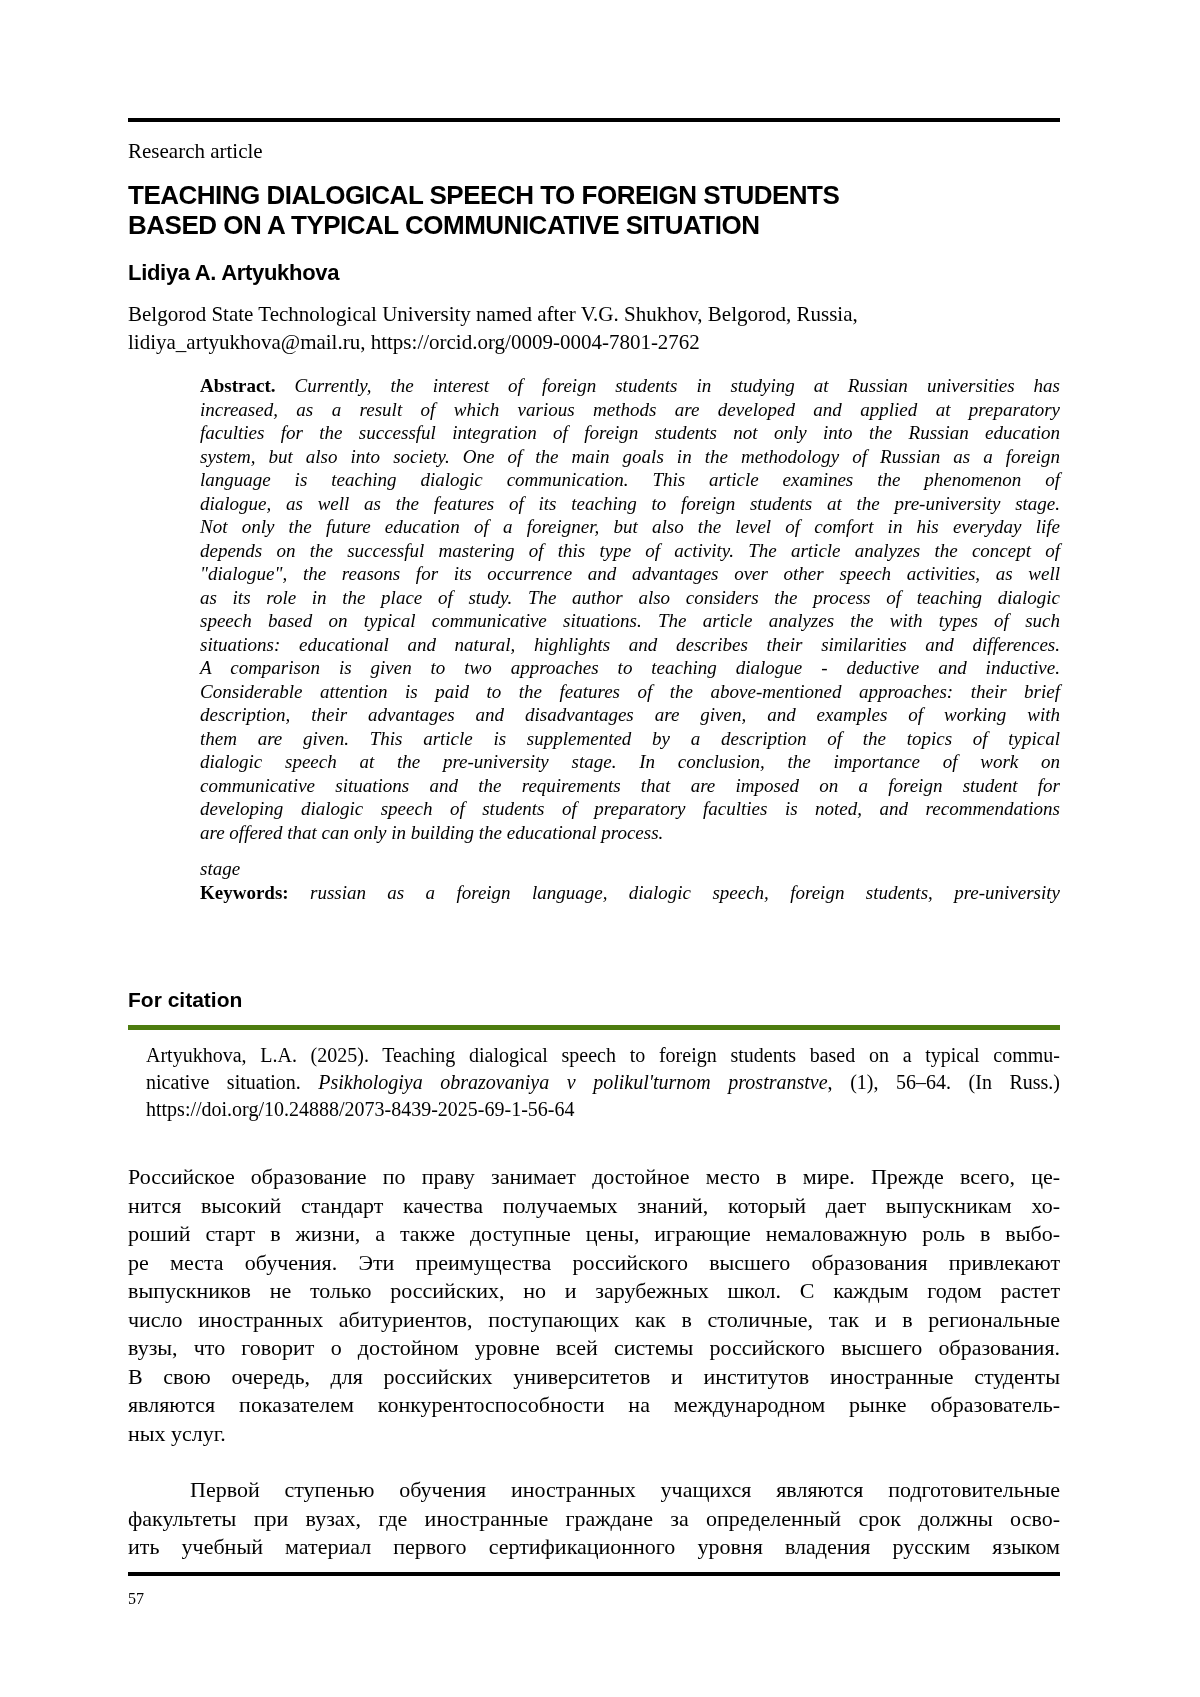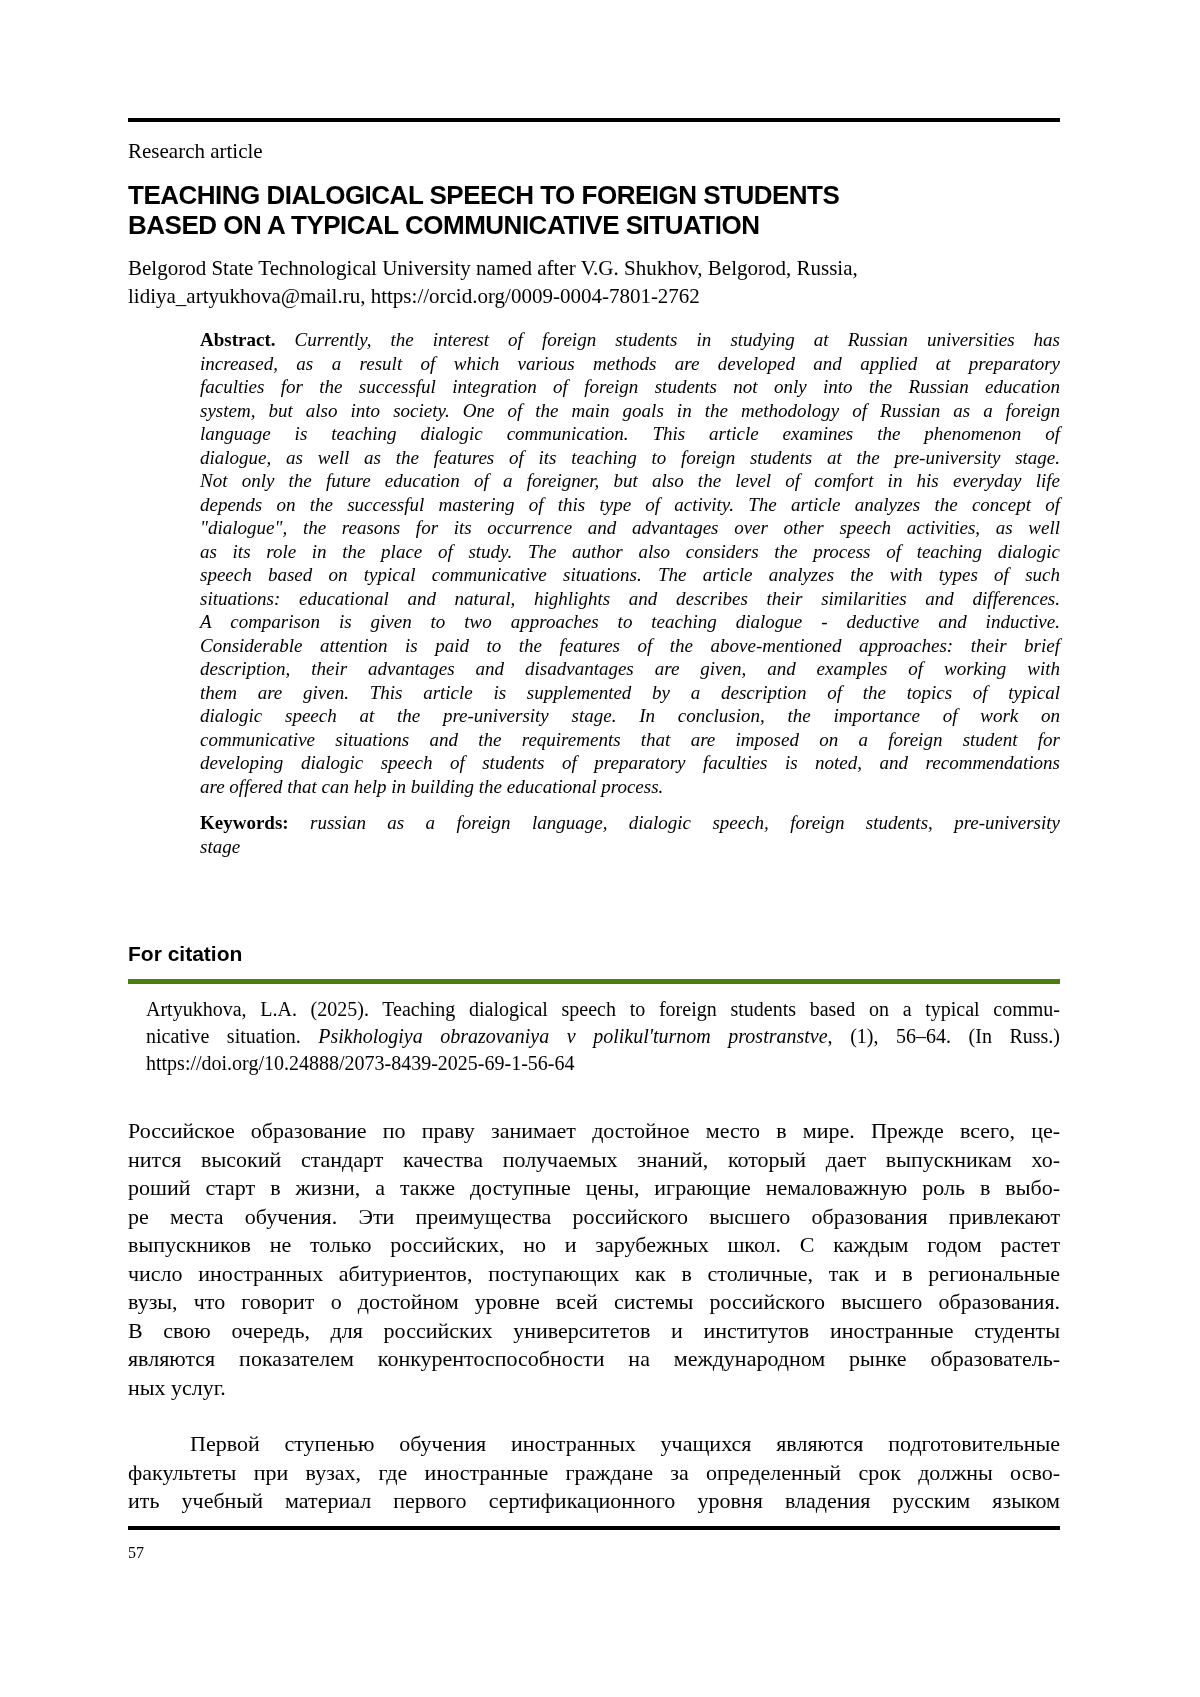--- a/index.html
+++ b/index.html
@@ -117,20 +117,21 @@
 
     <div class="rule-top"></div>
 
     <p class="article-type">Research article</p>
 
     <h1 class="title">
         <span class="tline">TEACHING DIALOGICAL SPEECH TO FOREIGN STUDENTS</span>
         <span class="tline">BASED ON A TYPICAL COMMUNICATIVE SITUATION</span>
       </h1>
 
+    <p class="author">Lidiya A. Artyukhova</p>
 
     <p class="affiliation"><span>Belgorod State Technological University named after V.G. Shukhov, Belgorod, Russia,</span><br><span>lidiya_artyukhova@mail.ru, https://orcid.org/0009-0004-7801-2762</span></p>
 
     <div class="abstract">
       <div class="line jl"><b class="lead">Abstract.</b> <span>Currently, the interest of foreign students in studying at Russian universities has</span></div>
       <div class="line jl">increased, as a result of which various methods are developed and applied at preparatory</div>
       <div class="line jl">faculties for the successful integration of foreign students not only into the Russian education</div>
       <div class="line jl">system, but also into society. One of the main goals in the methodology of Russian as a foreign</div>
       <div class="line jl">language is teaching dialogic communication. This article examines the phenomenon of</div>
       <div class="line jl">dialogue, as well as the features of its teaching to foreign students at the pre-university stage.</div>
@@ -140,26 +141,26 @@
       <div class="line jl">as its role in the place of study. The author also considers the process of teaching dialogic</div>
       <div class="line jl">speech based on typical communicative situations. The article analyzes the with types of such</div>
       <div class="line jl">situations: educational and natural, highlights and describes their similarities and differences.</div>
       <div class="line jl">A comparison is given to two approaches to teaching dialogue - deductive and inductive.</div>
       <div class="line jl">Considerable attention is paid to the features of the above-mentioned approaches: their brief</div>
       <div class="line jl">description, their advantages and disadvantages are given, and examples of working with</div>
       <div class="line jl">them are given. This article is supplemented by a description of the topics of typical</div>
       <div class="line jl">dialogic speech at the pre-university stage. In conclusion, the importance of work on</div>
       <div class="line jl">communicative situations and the requirements that are imposed on a foreign student for</div>
       <div class="line jl">developing dialogic speech of students of preparatory faculties is noted, and recommendations</div>
-      <div class="line ll">are offered that can help in building the educational process.</div>
+      <div class="line ll">are offered that can only in building the educational process.</div>
     </div>
 
     <div class="keywords">
+      <div class="line ll">stage</div>
       <div class="line jl"><b class="lead">Keywords:</b> <span>russian as a foreign language, dialogic speech, foreign students, pre-university</span></div>
-      <div class="line ll">stage</div>
     </div>
 
     <h2 class="fc-heading">For citation</h2>
 
     <div class="citation">
       <div class="line jl">Artyukhova, L.A. (2025). Teaching dialogical speech to foreign students based on a typical commu-</div>
       <div class="line jl"><span>nicative situation.</span> <i>Psikhologiya obrazovaniya v polikul'turnom prostranstve</i><span>, (1), 56–64. (In Russ.)</span></div>
       <div class="line ll">https://doi.org/10.24888/2073-8439-2025-69-1-56-64</div>
     </div>
 

